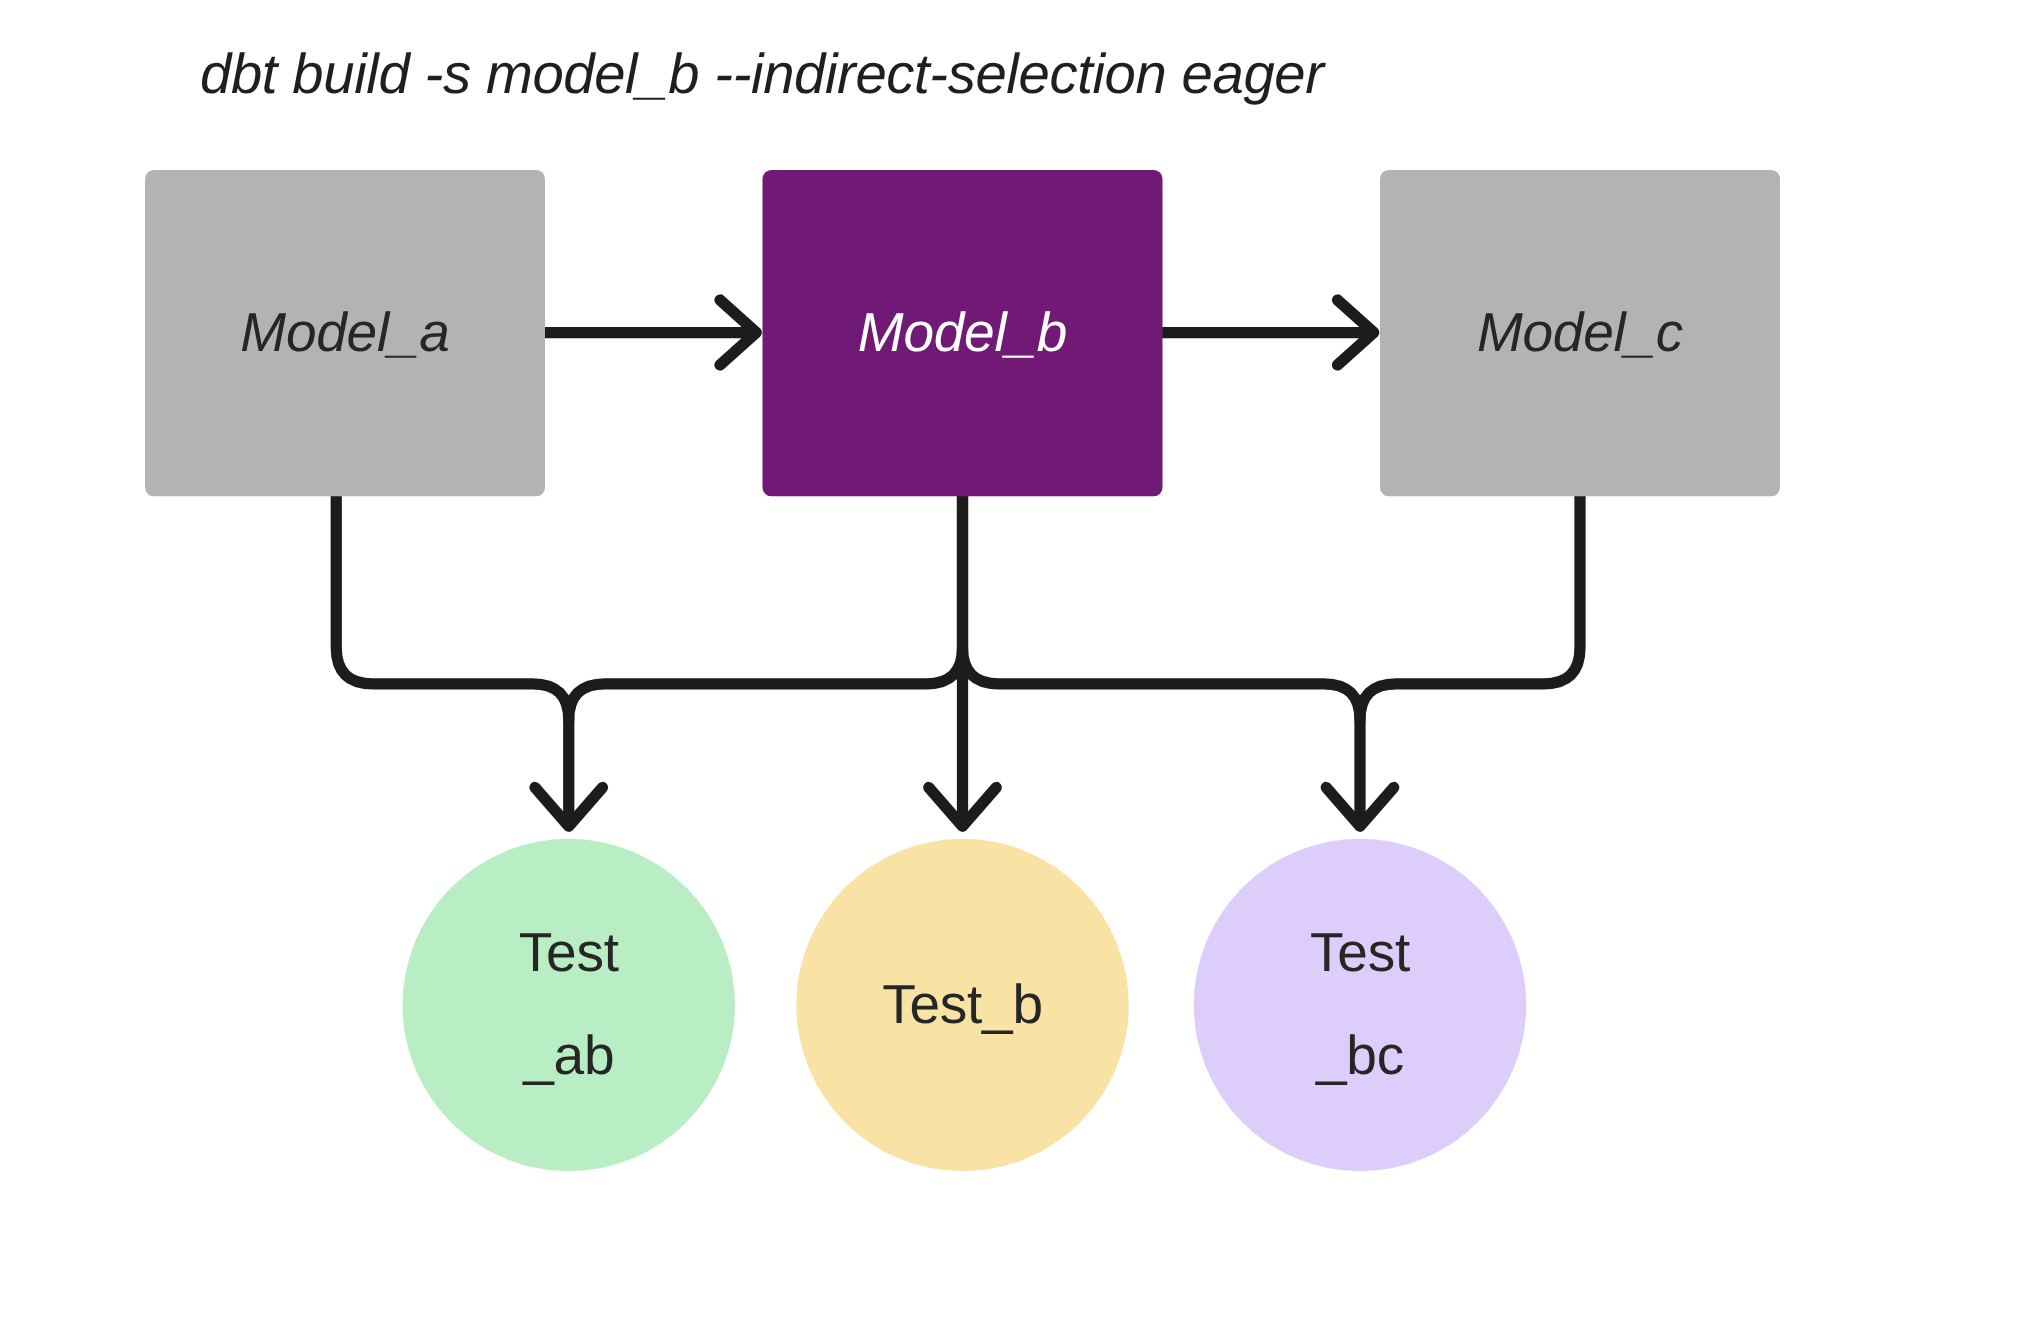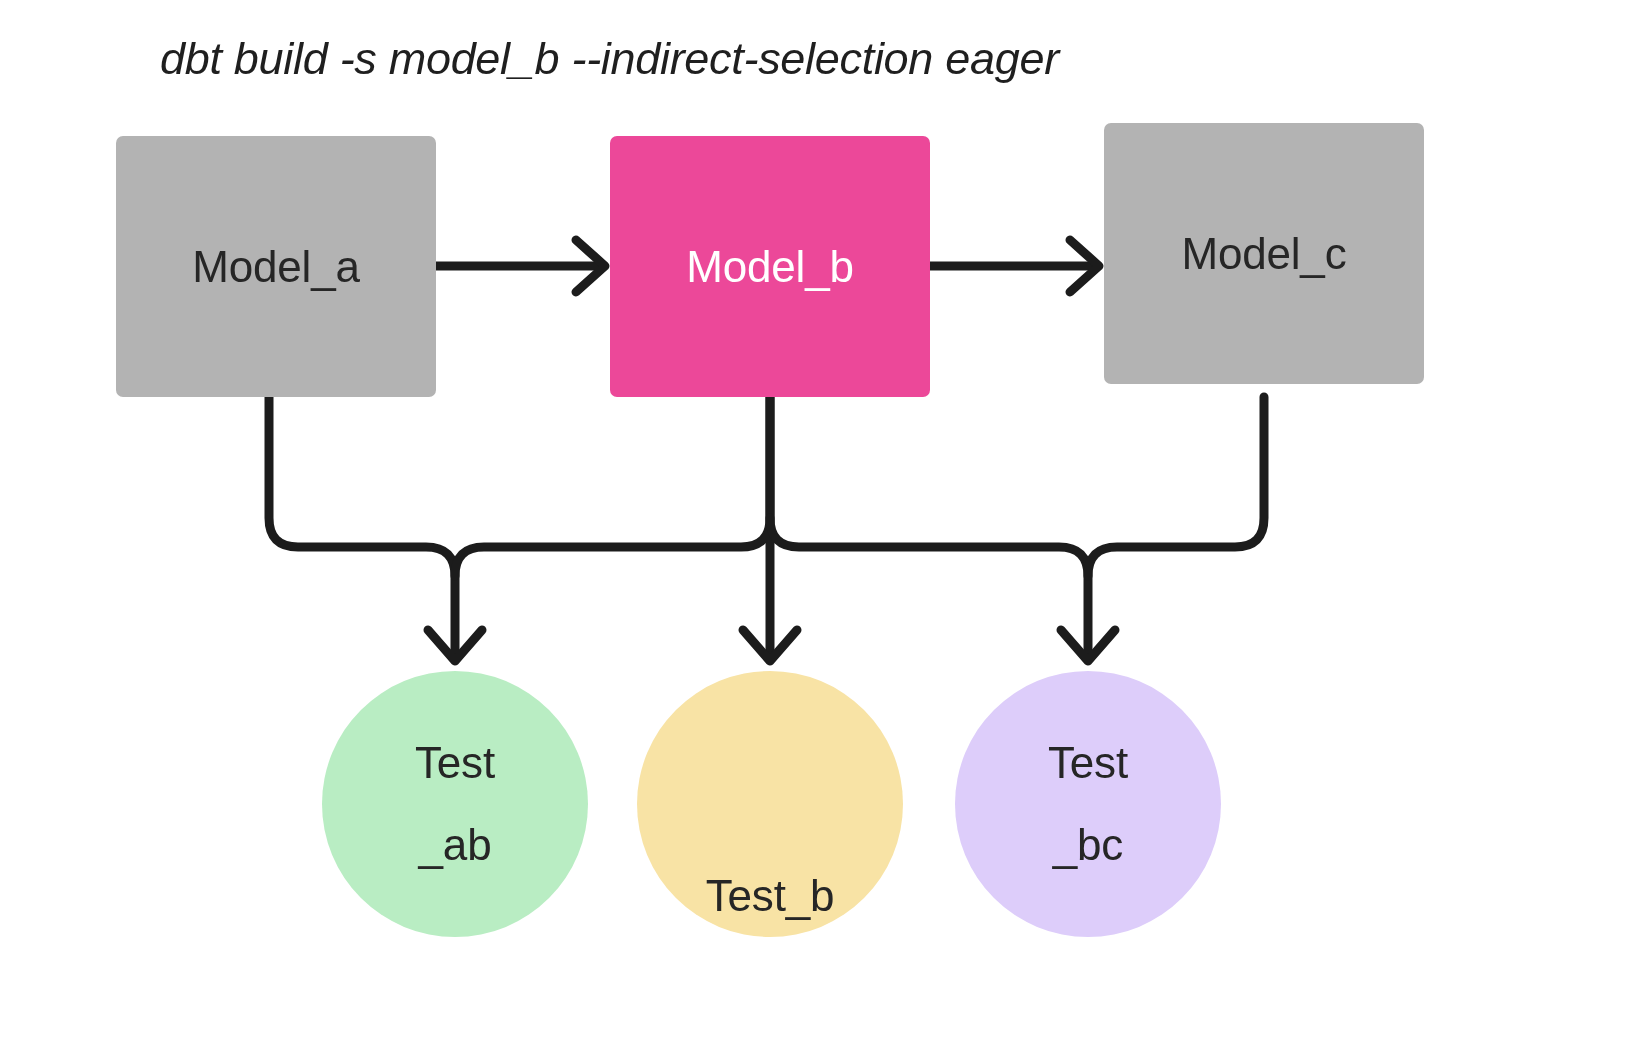--- a/index.html
+++ b/index.html
@@ -40,20 +40,21 @@
     position: absolute;
     border-radius: 7px;
     display: flex;
     align-items: center;
     justify-content: center;
     font-size: 44px;
     line-height: 50px;
     letter-spacing: -0.2px;
     font-family: "Liberation Sans", sans-serif;
     box-sizing: border-box;
+    font-style: italic;
   }
   .node-circle {
     position: absolute;
     border-radius: 50%;
     display: flex;
     flex-direction: column;
     align-items: center;
     justify-content: center;
     font-size: 44px;
     line-height: 82px;
@@ -107,34 +108,34 @@
         <path d="M 1264 397 L 1264 518 Q 1264 547 1235 547 L 1117 547 Q 1088 547 1088 576"></path>
       </g>
 
     </g>
   </svg>
 
   <div class="node-box" style="left:116px; top:136px; width:320px; height:261px; background:#b3b3b3; color:#262626;">
     <span>Model_a</span>
   </div>
 
-  <div class="node-box" style="left:610px; top:136px; width:320px; height:261px; background:#ec4899; color:#ffffff;">
+  <div class="node-box" style="left:610px; top:136px; width:320px; height:261px; background:#701a75; color:#ffffff;">
     <span>Model_b</span>
   </div>
 
-  <div class="node-box" style="left:1104px; top:123px; width:320px; height:261px; background:#b3b3b3; color:#262626;">
+  <div class="node-box" style="left:1104px; top:136px; width:320px; height:261px; background:#b3b3b3; color:#262626;">
     <span>Model_c</span>
   </div>
 
   <div class="node-circle" style="left:322px; top:671px; width:266px; height:266px; background:#b9edc3; color:#262626;">
     <span class="circle-line">Test</span>
     <span class="circle-line">_ab</span>
   </div>
 
-  <div class="node-circle" style="left:637px; top:671px; width:266px; height:266px; background:#f8e3a5; color:#262626;justify-content:flex-end;">
+  <div class="node-circle" style="left:637px; top:671px; width:266px; height:266px; background:#f8e3a5; color:#262626;">
     <span class="circle-line">Test_b</span>
   </div>
 
   <div class="node-circle" style="left:955px; top:671px; width:266px; height:266px; background:#ddcdfa; color:#262626;">
     <span class="circle-line">Test</span>
     <span class="circle-line">_bc</span>
   </div>
 
 </div>
 

